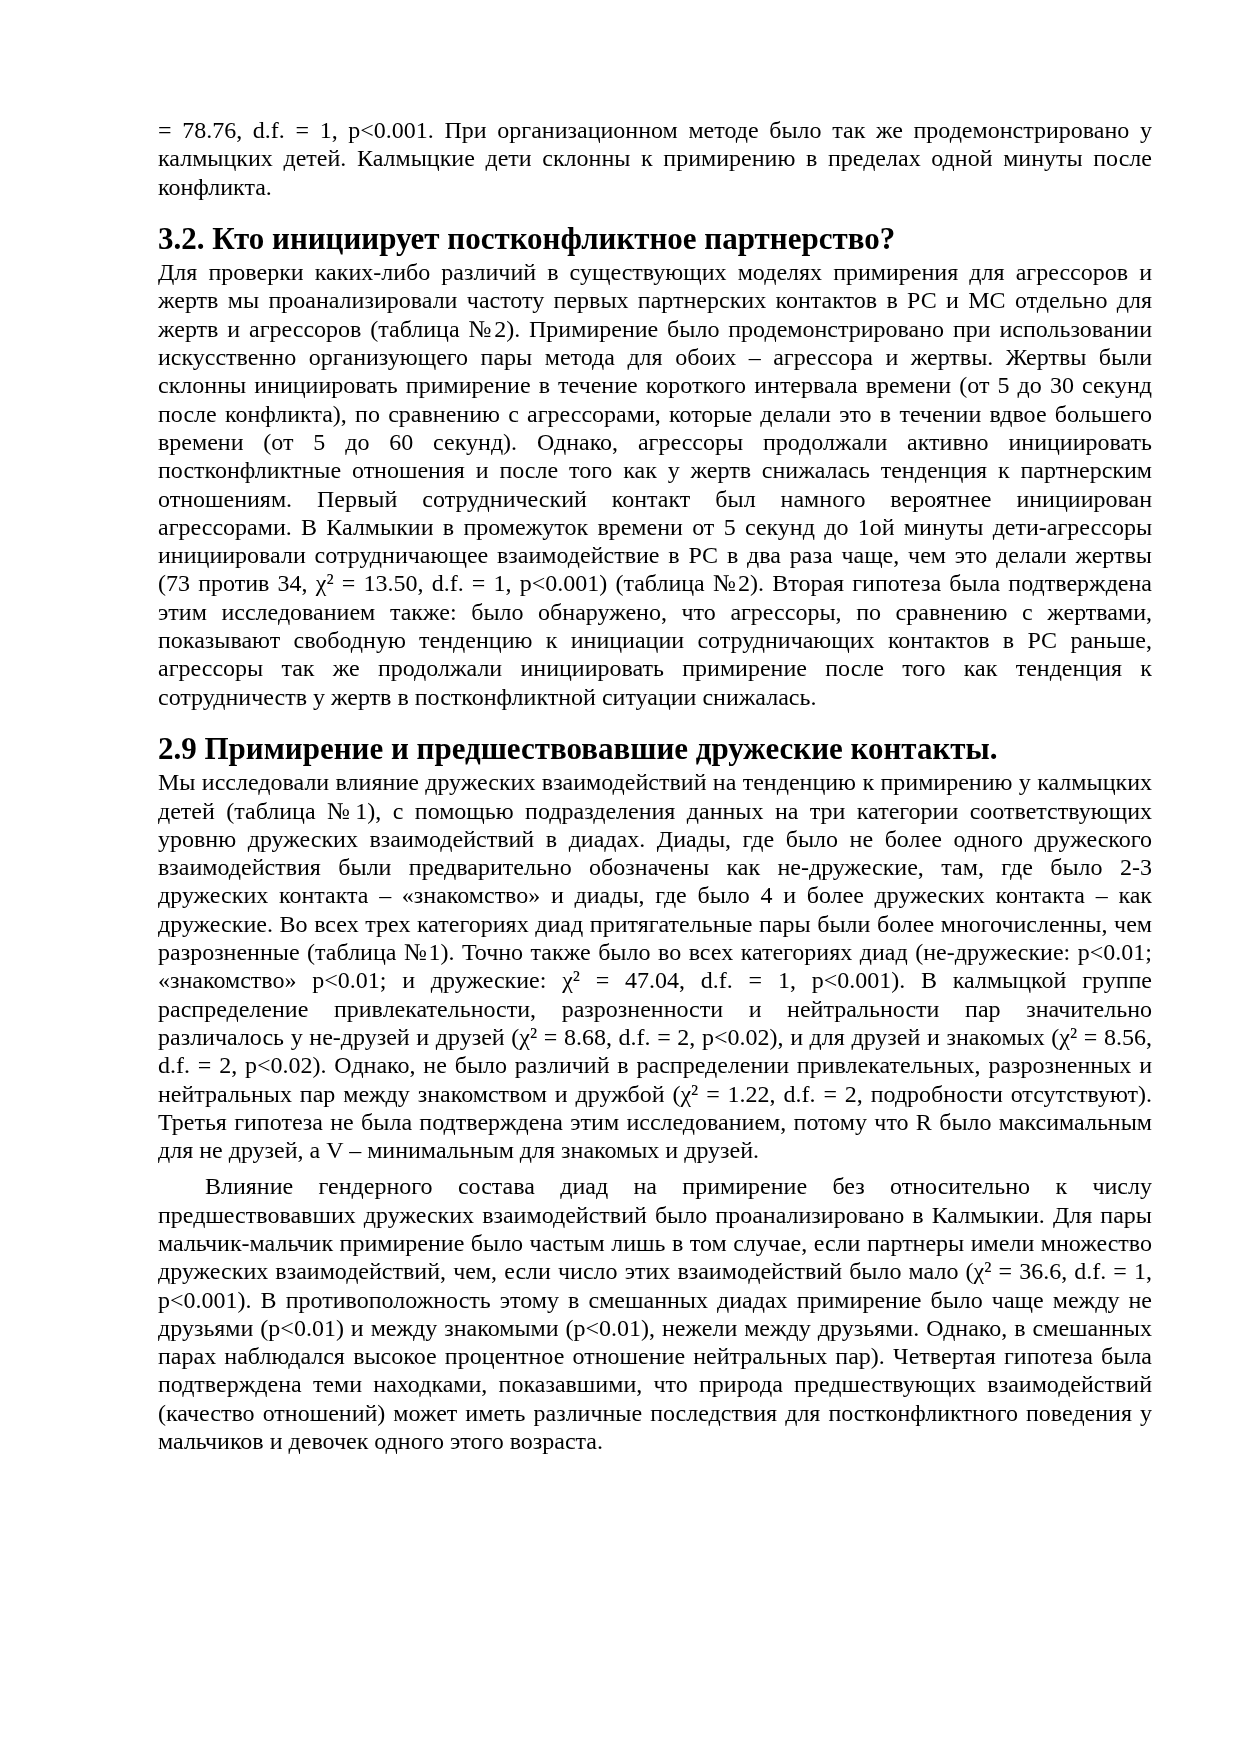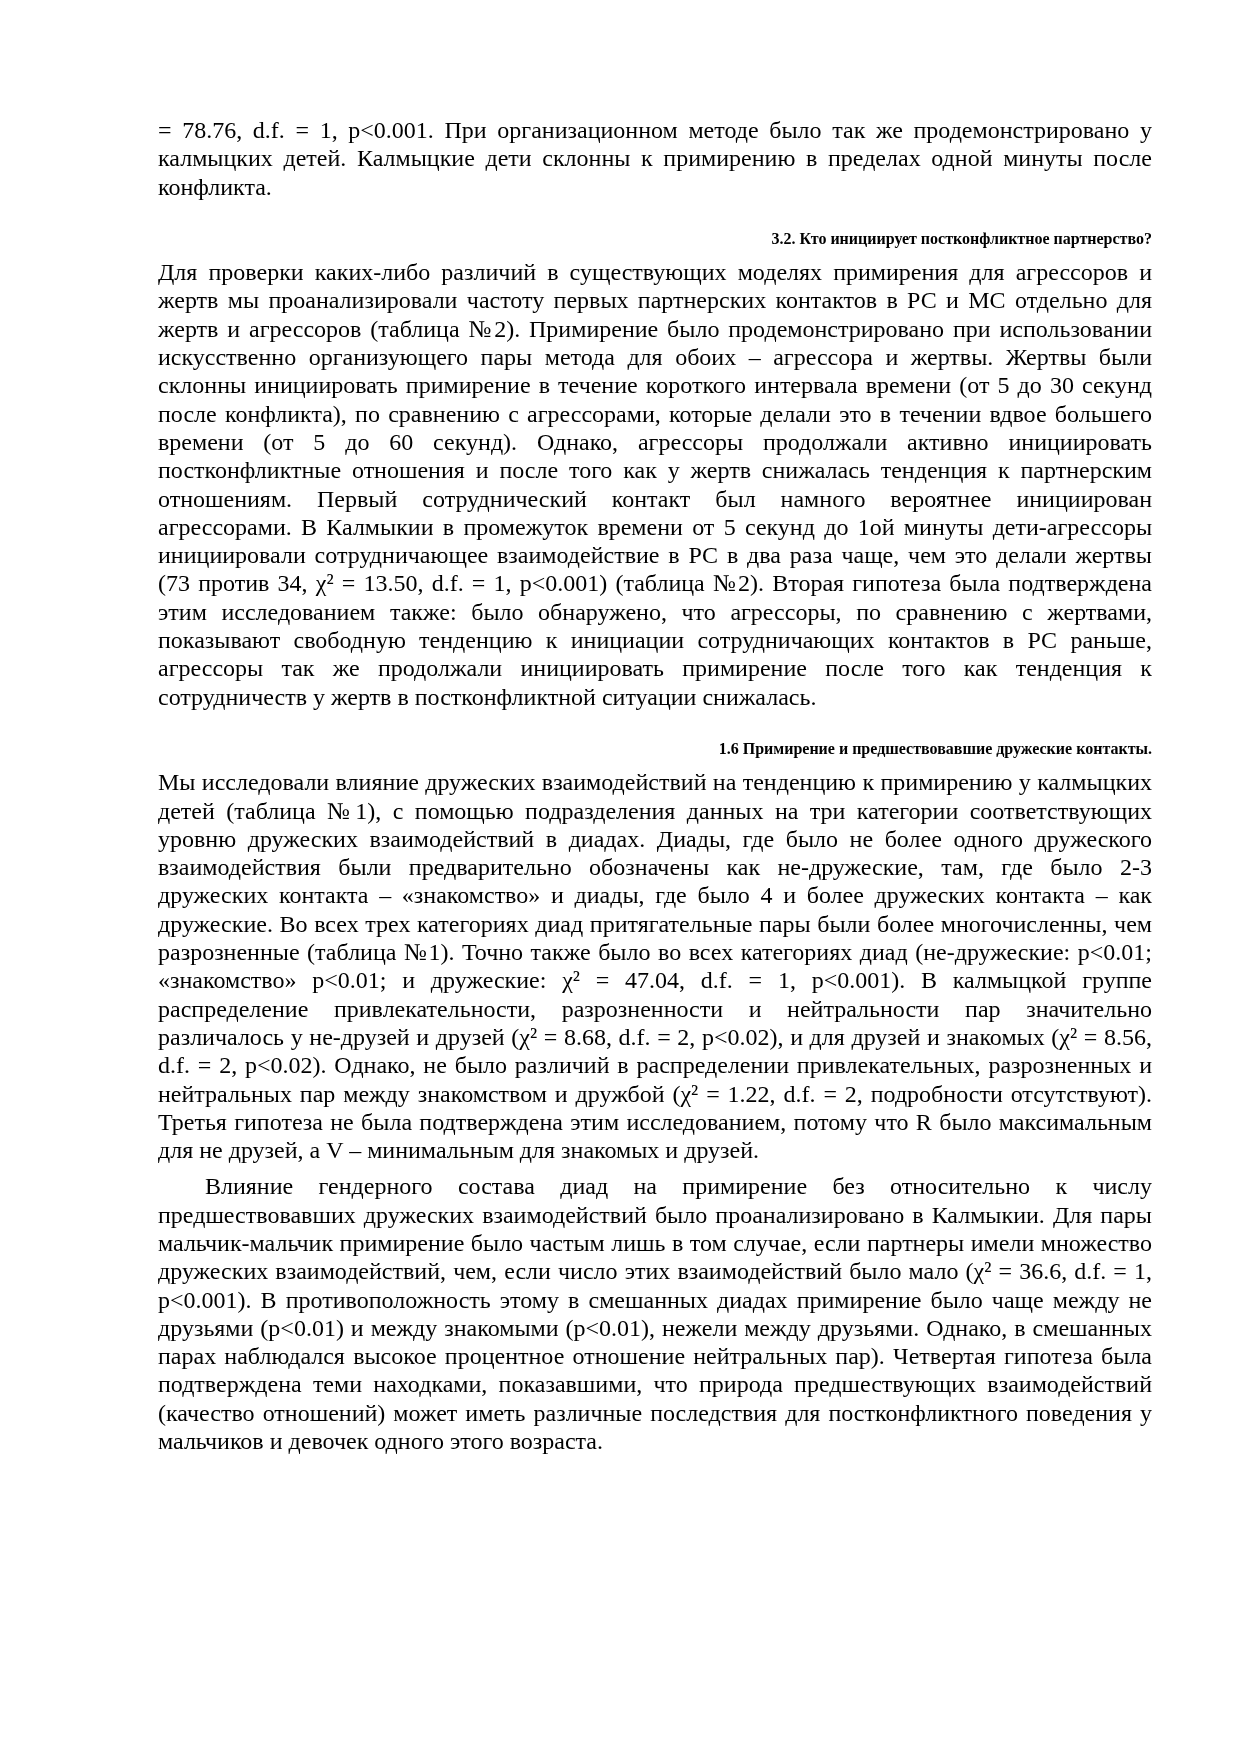--- a/index.html
+++ b/index.html
@@ -19,40 +19,40 @@
     font-size: 24px;
     line-height: 28.3px;
     overflow: hidden;
   }
   .body-paragraph {
     margin: 0;
     text-align: justify;
   }
   .section-heading {
     margin: 24px 0 5px 0;
-    font-size: 16px;
+    font-size: 31px;
     line-height: 28.3px;
     font-weight: 700;
-    text-align: right;
+    text-align: left;
   }
   .indented {
     text-indent: 47px;
     margin-top: 8px;
   }
 </style>
 </head>
 <body>
 
 <div class="page">
 
   <p class="body-paragraph">= 78.76, d.f. = 1, p&lt;0.001. При  организационном методе было так же продемонстрировано у калмыцких детей. Калмыцкие дети склонны к примирению в пределах одной минуты после конфликта.</p>
 
   <h2 class="section-heading">3.2. Кто инициирует постконфликтное партнерство?</h2>
 
   <p class="body-paragraph">Для проверки каких-либо различий в существующих моделях примирения для агрессоров и жертв мы проанализировали частоту первых партнерских контактов в РС и МС отдельно для жертв и агрессоров (таблица №2). Примирение было продемонстрировано при использовании искусственно организующего пары метода для обоих – агрессора и жертвы. Жертвы были склонны инициировать примирение в течение короткого интервала времени (от 5 до 30 секунд после конфликта), по сравнению с агрессорами, которые делали это в течении вдвое большего времени (от 5 до 60 секунд). Однако, агрессоры продолжали активно инициировать постконфликтные отношения и после того как у жертв снижалась тенденция к партнерским отношениям. Первый сотруднический контакт был намного вероятнее инициирован агрессорами. В Калмыкии в промежуток времени от 5 секунд до 1ой минуты дети-агрессоры инициировали сотрудничающее взаимодействие в РС в два раза чаще, чем это делали жертвы (73 против 34, χ² = 13.50, d.f. = 1, p&lt;0.001) (таблица №2). Вторая гипотеза была подтверждена этим исследованием также: было обнаружено, что агрессоры, по сравнению с жертвами, показывают свободную тенденцию к инициации сотрудничающих контактов в РС раньше, агрессоры так же продолжали инициировать примирение после того как тенденция к сотрудничеств у жертв в постконфликтной ситуации снижалась.</p>
 
-  <h2 class="section-heading">1.6 Примирение и предшествовавшие дружеские контакты.</h2>
+  <h2 class="section-heading">2.9 Примирение и предшествовавшие дружеские контакты.</h2>
 
   <p class="body-paragraph">Мы исследовали влияние дружеских взаимодействий на тенденцию к примирению у калмыцких детей (таблица №1), с помощью подразделения данных на три категории соответствующих уровню дружеских взаимодействий в диадах. Диады, где было не более одного дружеского взаимодействия были предварительно обозначены как не-дружеские, там, где было 2-3 дружеских контакта – «знакомство» и диады, где было 4 и более дружеских контакта – как дружеские. Во всех трех категориях диад притягательные пары были более многочисленны, чем разрозненные (таблица №1). Точно также было во всех категориях диад (не-дружеские: p&lt;0.01; «знакомство» p&lt;0.01; и дружеские: χ² = 47.04, d.f. = 1, p&lt;0.001). В калмыцкой группе распределение привлекательности, разрозненности и нейтральности пар значительно различалось у не-друзей и друзей (χ² = 8.68, d.f. = 2, p&lt;0.02), и для друзей и знакомых (χ² = 8.56, d.f. = 2, p&lt;0.02). Однако, не было различий в распределении привлекательных, разрозненных и нейтральных пар между знакомством и дружбой (χ² = 1.22, d.f. = 2, подробности отсутствуют). Третья гипотеза не была подтверждена этим исследованием, потому что R было максимальным для не друзей, а V – минимальным для знакомых и друзей.</p>
 
   <p class="body-paragraph indented">Влияние гендерного состава диад на примирение без относительно к числу предшествовавших дружеских взаимодействий было проанализировано в Калмыкии. Для пары мальчик-мальчик примирение было частым лишь в том случае, если партнеры имели множество дружеских взаимодействий, чем, если число этих взаимодействий было мало (χ² = 36.6, d.f. = 1, p&lt;0.001). В противоположность этому в смешанных диадах примирение было чаще между не друзьями (p&lt;0.01) и между знакомыми (p&lt;0.01), нежели между друзьями. Однако, в смешанных парах наблюдался высокое процентное отношение нейтральных пар). Четвертая гипотеза была подтверждена теми находками, показавшими, что природа предшествующих взаимодействий (качество отношений) может иметь различные последствия для постконфликтного поведения у мальчиков и девочек одного этого возраста.</p>
 
 </div>
 
 </body></html>

